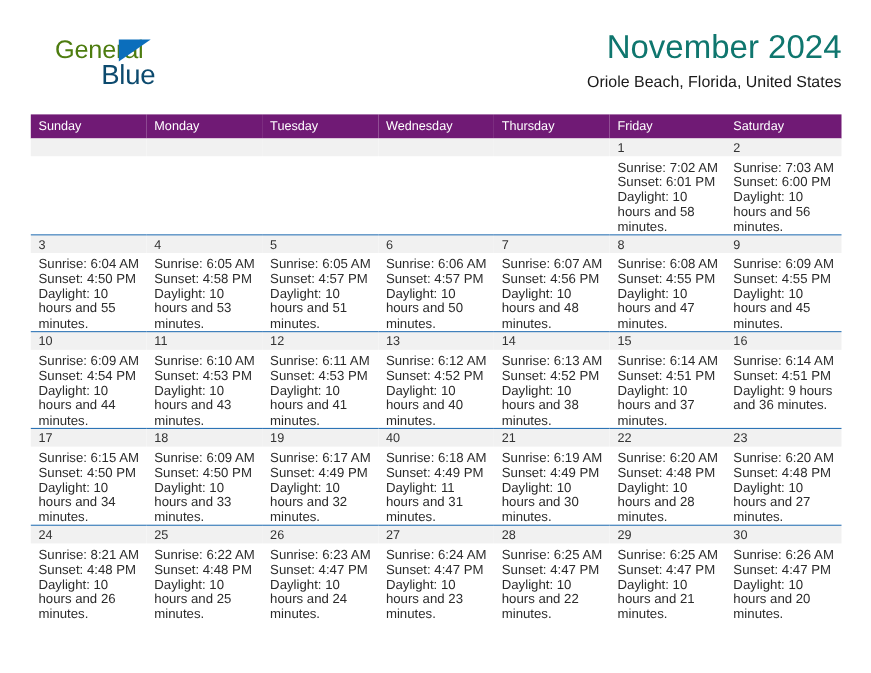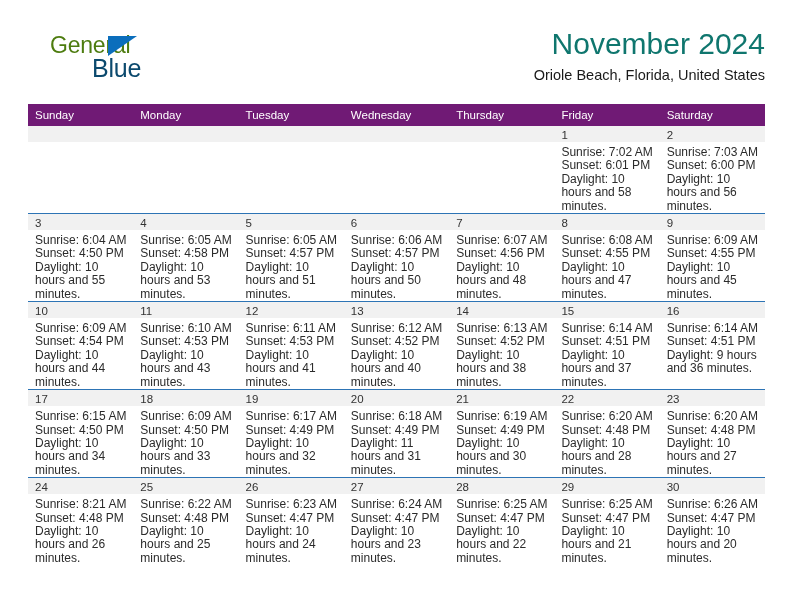--- a/index.html
+++ b/index.html
@@ -346,21 +346,21 @@
           </td>
           <td>
             <div class="daynum-band">19</div>
             <div class="cell-body">
               <div>Sunrise: 6:17 AM</div>
               <div>Sunset: 4:49 PM</div>
               <div class="wrapline">Daylight: 10 hours and 32 minutes.</div>
             </div>
           </td>
           <td>
-            <div class="daynum-band">20</div>
+            <div class="daynum-band">40</div>
             <div class="cell-body">
               <div>Sunrise: 6:18 AM</div>
               <div>Sunset: 4:49 PM</div>
               <div class="wrapline">Daylight: 11 hours and 31 minutes.</div>
             </div>
           </td>
           <td>
             <div class="daynum-band">21</div>
             <div class="cell-body">
               <div>Sunrise: 6:19 AM</div>

